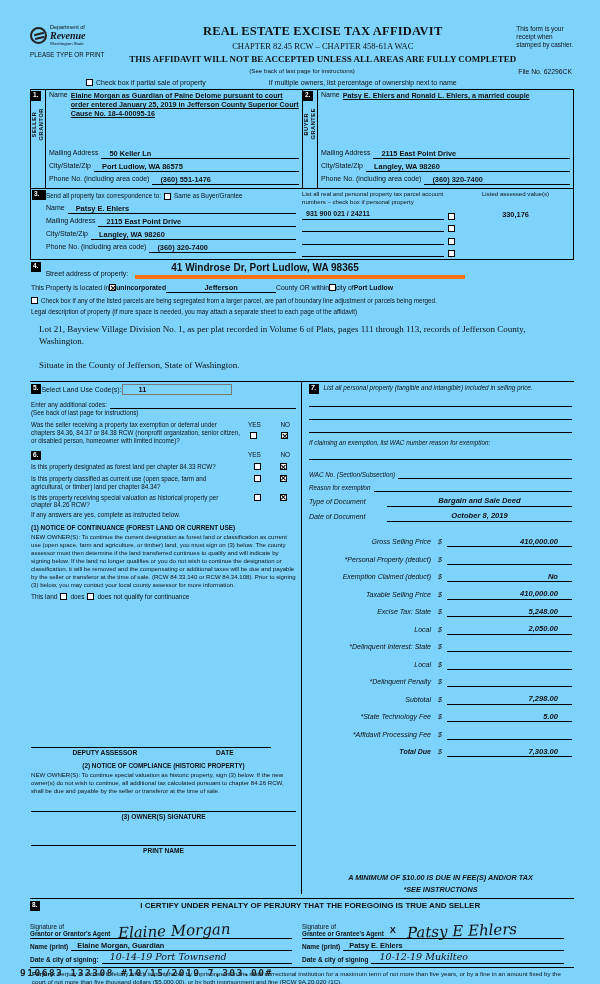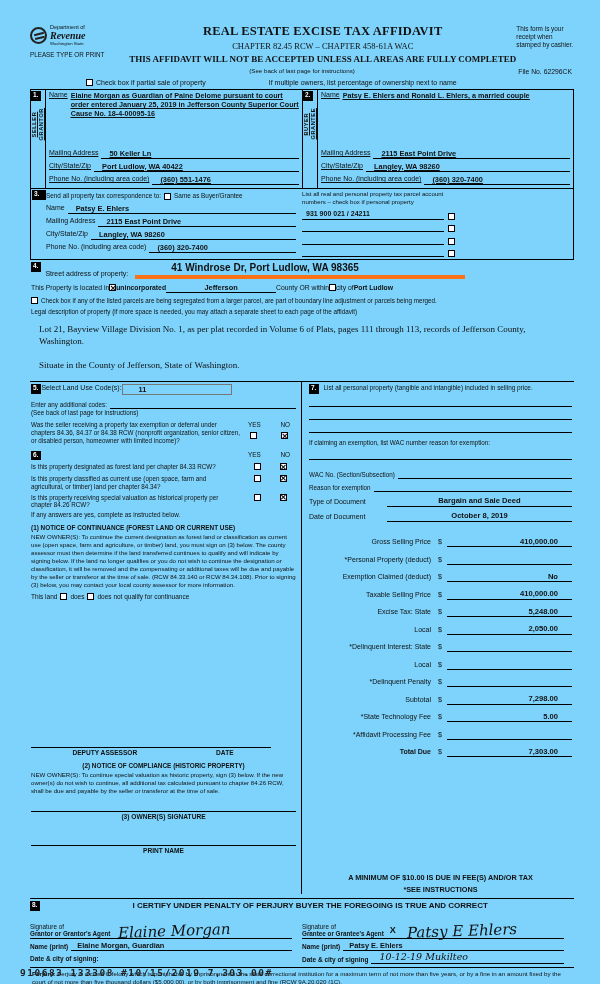--- a/index.html
+++ b/index.html
@@ -31,21 +31,21 @@
   .partialrow { display:flex; margin-top:2px; padding-left:56px; align-items:center; gap:3px; }
   .multown { margin-left:60px; }
 
   
   .cb { display:inline-block; width:7px; height:7px; border:1px solid #000; position:relative; vertical-align:-1px; background:#fff; flex:0 0 auto; }
   .cb[data-checked="true"]::after { content:"✕"; position:absolute; left:-0.5px; top:-1.5px; font-size:8px; font-weight:bold; }
 
   .numbox { background:#000; color:#fff; font-size:6.5px; font-weight:bold; padding:1px 3px 2px 2px; line-height:1; flex:0 0 auto; align-self:flex-start; }
 
   
-  .parties { border:1px solid #000; display:flex; margin-top:2px;text-decoration:underline; }
+  .parties { border:1px solid #000; display:flex; margin-top:2px; }
   .party { width:50%; display:flex; }
   .party + .party { border-left:1px solid #000; }
   .strip { width:15px; border-right:1px solid #000; display:flex; flex-direction:column; align-items:center; padding-top:1px; }
   .vertbox { writing-mode:vertical-rl; transform:rotate(180deg); margin-top:7px; text-align:center; }
   .vw { font-size:5.6px; font-weight:bold; letter-spacing:.6px; line-height:1.25; }
   .pcontent { flex:1; display:flex; flex-direction:column; padding:1px 3px 2px 3px; }
   .namerow { display:flex; height:56px; }
   .flbl { white-space:nowrap; margin-right:3px; }
   .nameval { font-weight:bold; font-size:7.2px; text-decoration:underline; }
   .frow { display:flex; align-items:center; min-height:13px; }
@@ -71,22 +71,22 @@
   .s4row2 { display:flex; align-items:center; gap:0; margin-top:4px; font-size:6.8px; }
   .county { display:inline-block; width:110px; text-align:center; border-bottom:1px solid #000; font-weight:bold; font-size:7.4px; }
   .s4row3 { display:flex; align-items:center; gap:3px; margin-top:4px; }
   .legallbl { margin-top:3px; }
   .legal { font-family:"Liberation Serif", serif; font-size:9px; margin:7px 4px 0 8px; line-height:1.35; }
   .legal2 { margin-top:12px; margin-bottom:10px; }
 
   
   .main2 { display:flex; border-top:1px solid #000; min-height:506px; }
   .mleft { width:272px; border-right:1px solid #000; padding:2px 5px 0 1px; }
-  .mright { flex:1; padding:2px 2px 0 7px; }
-  .lurow { display:flex; align-items:flex-start; gap:0; }
+  .mright { flex:1; padding:2px 2px 0 7px;font-style:italic; }
+  .lurow { display:flex; align-items:flex-end; gap:0; }
   .lubox { width:110px; height:11px; border:1px solid #777; font-weight:bold; padding-left:16px; font-size:7.4px; }
   .addcodes { display:flex; align-items:flex-end; gap:3px; margin-top:3px; min-height:11px; }
   .fill { flex:1; border-bottom:1px solid #000; }
   .qblock { display:flex; margin-top:4px; }
   .qtext { flex:1; font-size:6.3px; padding-right:4px; }
   .yncol { width:52px; }
   .ynhdr { display:flex; justify-content:space-between; padding:0 6px 0 4px; font-size:6.4px; }
   .ynboxes { display:flex; justify-content:space-between; padding:3px 8px 0 6px; }
   .s6head { display:flex; margin-top:6px; }
   .s6head .sp { flex:1; }
@@ -188,21 +188,21 @@
         <div class="namerow">
           <span class="flbl">Name</span>
           <span class="nameval">Elaine Morgan as Guardian of Paine Delome pursuant to court order entered January 25, 2019 in Jefferson County Superior Court Cause No. 18-4-00095-16</span>
         </div>
         <div class="frow">
             <span class="flbl">Mailing Address</span>
             <span class="fval">50 Keller Ln</span>
           </div>
         <div class="frow">
             <span class="flbl">City/State/Zip</span>
-            <span class="fval">Port Ludlow, WA 40422</span>
+            <span class="fval">Port Ludlow, WA 86575</span>
           </div>
         <div class="frow">
             <span class="flbl">Phone No. (including area code)</span>
             <span class="fval">(360) 551-1476</span>
           </div>
       </div>
     </div>
     <div class="party">
       <div class="strip">
         <div class="numbox">2.</div>
@@ -270,20 +270,24 @@
           <span class="cb" data-checked="false"></span>
         </div>
       <div class="prow">
           <span class="pnum"></span>
           <span class="cb" data-checked="false"></span>
         </div>
       <div class="prow">
           <span class="pnum"></span>
           <span class="cb" data-checked="false"></span>
         </div>
+    </div>
+    <div class="s3right">
+      <div class="s3righthdr">Listed assessed value(s)</div>
+      <div class="assessed">330,176</div>
     </div>
   </div>
 
   <div class="sec4">
     <div class="s4row1">
       <div class="numbox">4.</div>
       <span class="flbl">Street address of property:</span>
       <span class="streetline">41 Windrose Dr, Port Ludlow, WA  98365</span>
     </div>
     <div class="s4row2">
@@ -486,37 +490,38 @@
       </div>
 
       <div class="minimum">A MINIMUM OF $10.00 IS DUE IN FEE(S) AND/OR TAX</div>
       <div class="seeinstr">*SEE INSTRUCTIONS</div>
     </div>
   </div>
 
   <div class="sec8">
     <div class="certrow">
       <div class="numbox">8.</div>
-      <div class="cert">I CERTIFY UNDER PENALTY OF PERJURY BUYER THE FOREGOING IS TRUE AND CORRECT</div>
+      <div class="cert">I CERTIFY UNDER PENALTY OF PERJURY THAT THE FOREGOING IS TRUE AND SELLER</div>
     </div>
     <div class="sigcols">
       <div class="sigcol">
         <div class="sigrow">
           <div class="siglbl">
             <div>Signature of</div>
             <div class="b2">Grantor or Grantor's Agent</div>
           </div>
           <div class="script">Elaine Morgan</div>
         </div>
         <div class="nprow">
           <span class="nplbl">Name (print)</span>
           <span class="npval">Elaine Morgan, Guardian</span>
         </div>
         <div class="nprow">
           <span class="nplbl">Date &amp; city of signing:</span>
+          <span class="dtval">10-14-19  Port Townsend</span>
         </div>
       </div>
       <div class="sigcol">
         <div class="sigrow">
           <div class="siglbl">
             <div>Signature of</div>
             <div class="b2">Grantee or Grantee's Agent</div>
           </div>
           <span class="xmark">X</span>
           <div class="script">Patsy E Ehlers</div>

